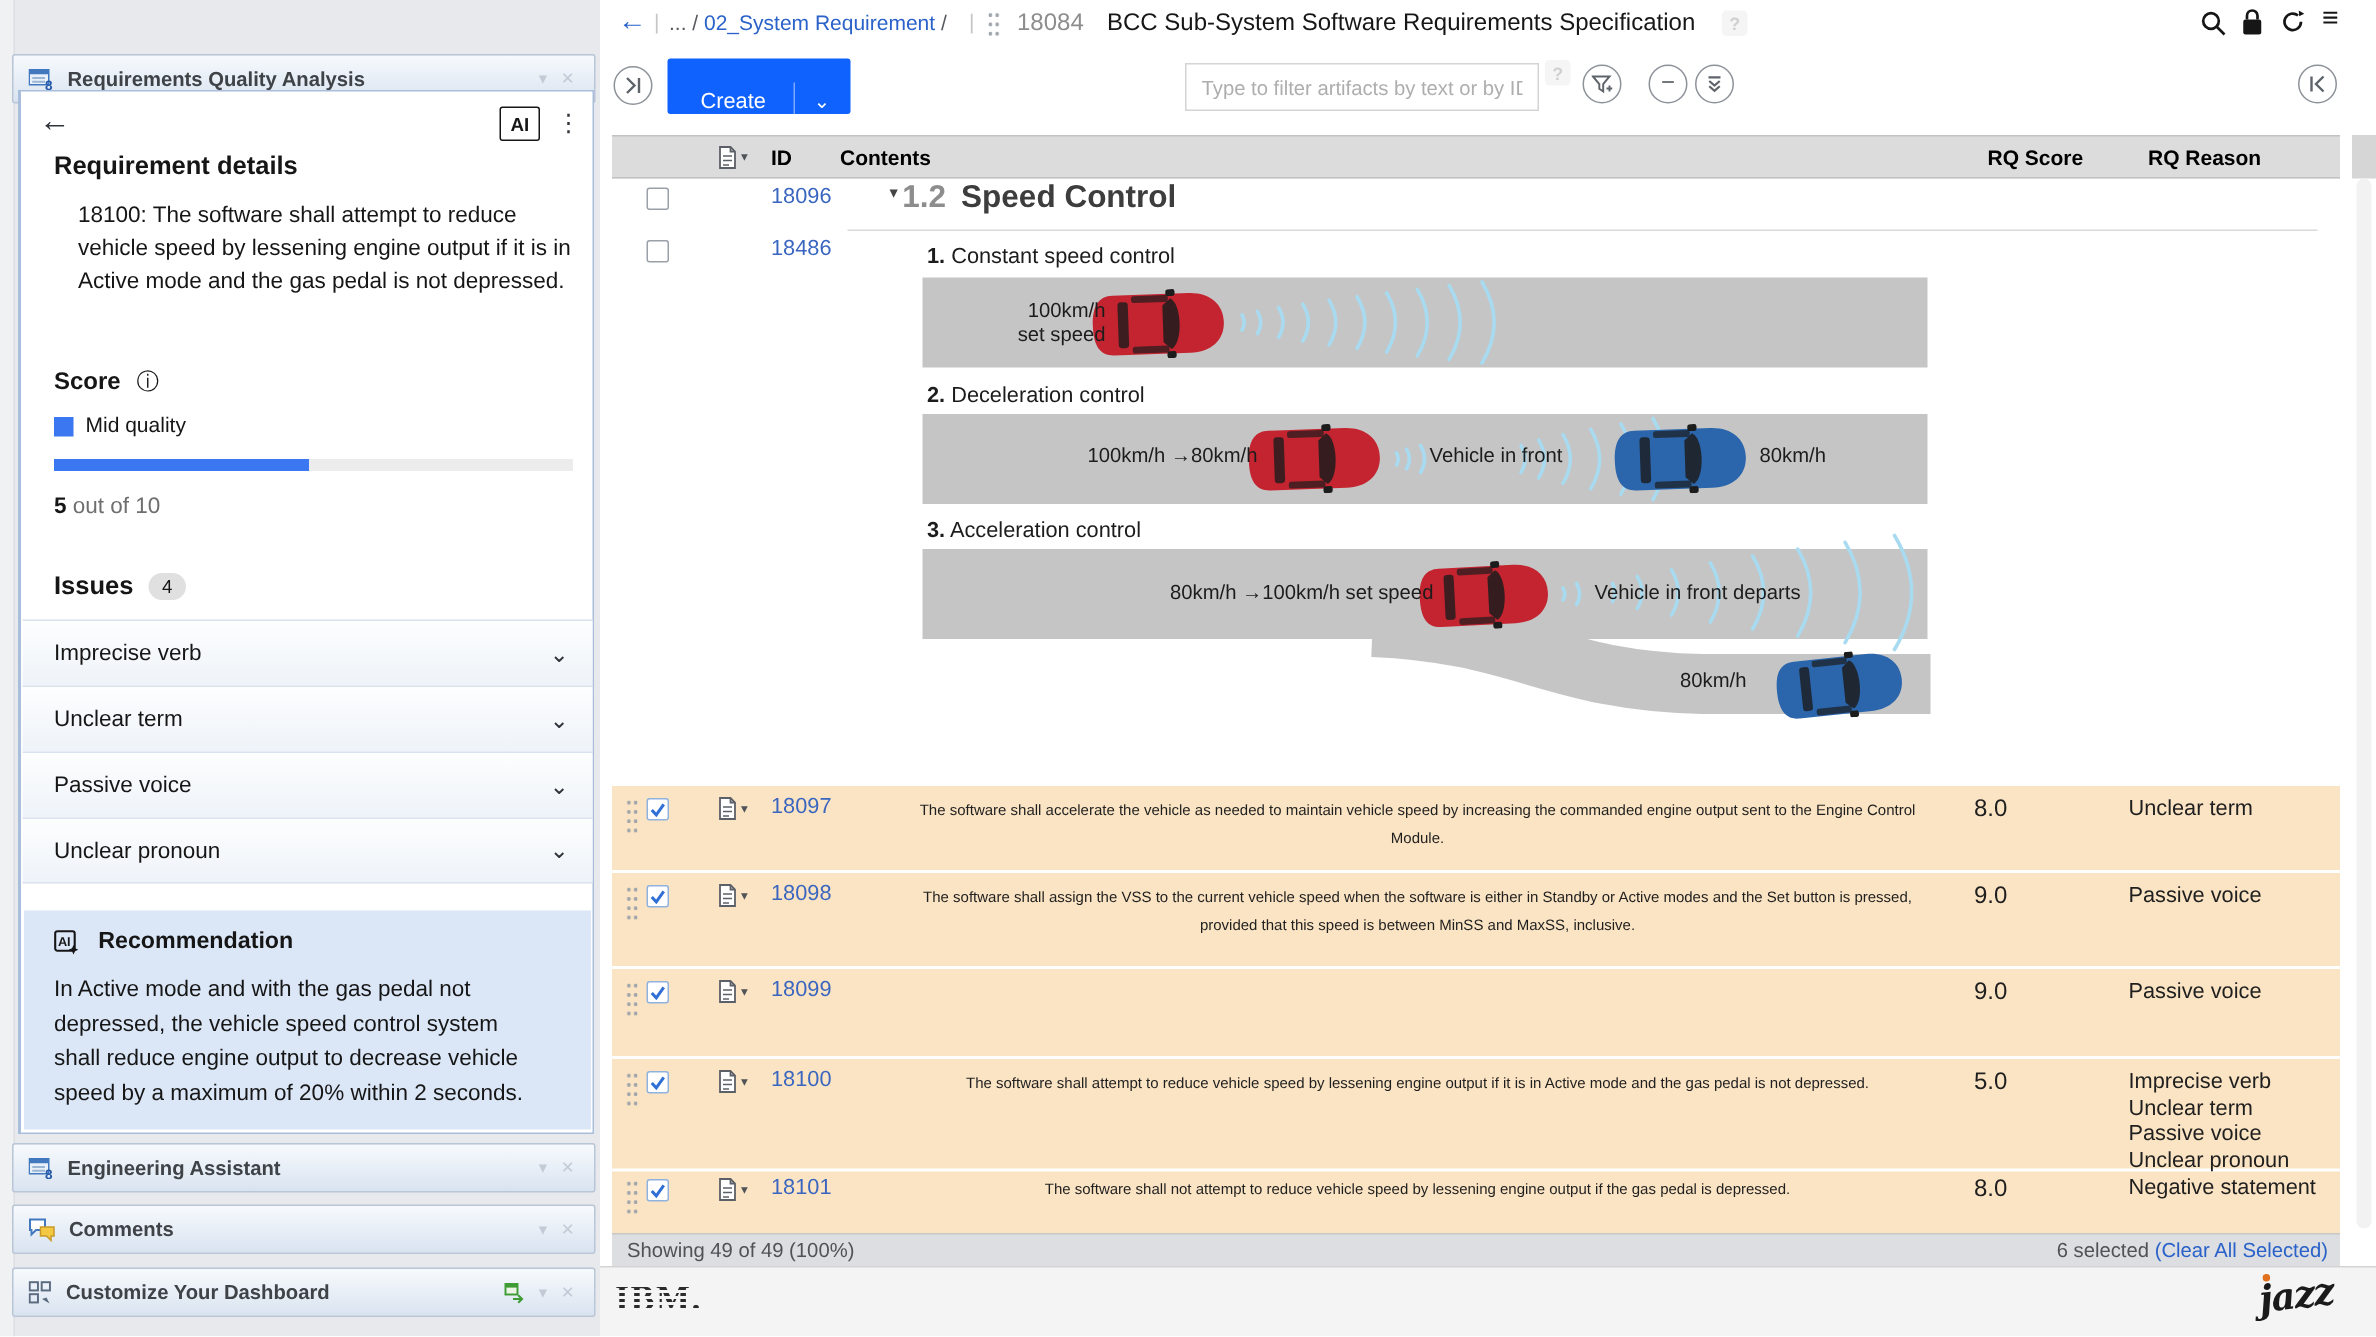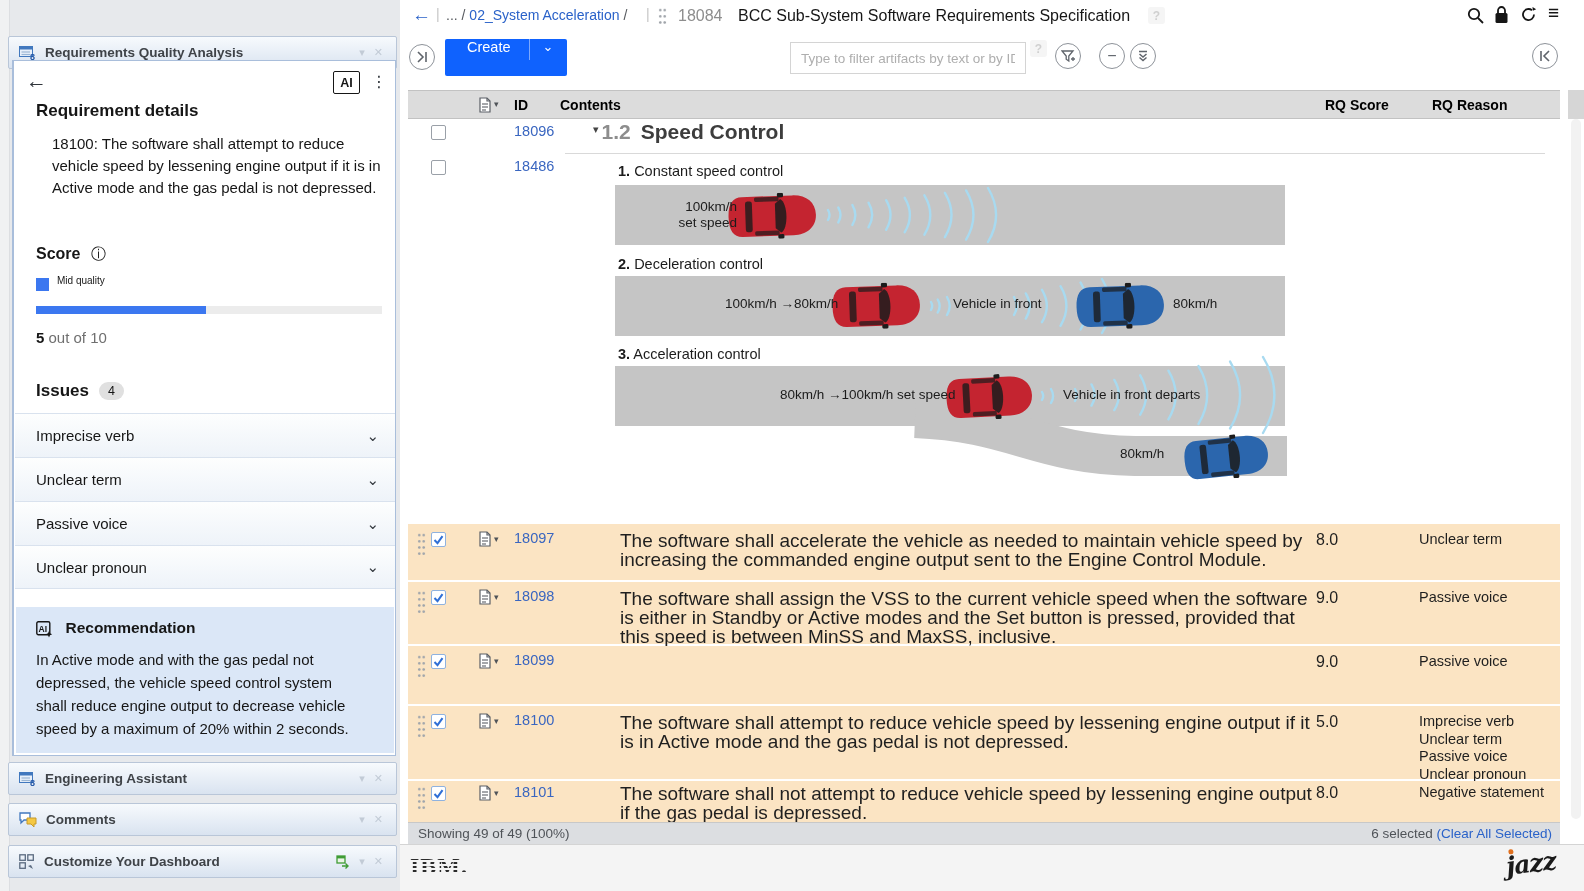--- a/index.html
+++ b/index.html
@@ -18,21 +18,21 @@
   .pbar b{font-size:13.5px;color:#3f4348;}
   .ghost{margin-left:auto;font-size:11px;color:#c2cbd6;letter-spacing:3px;}
   .rqa-body{position:absolute;left:12px;top:60px;width:384px;height:696px;background:#fff;
             border:1px solid #a9bedb;border-left:2px solid #a9bedb;box-sizing:border-box;}
   .ai-box{position:absolute;left:319px;top:10px;width:25px;height:21px;border:1.6px solid #161616;border-radius:2px;
           display:flex;align-items:center;justify-content:center;font-size:12.5px;font-weight:bold;}
   .h-req{position:absolute;left:22px;top:40px;font-size:17px;font-weight:bold;}
   .p-req{position:absolute;left:22px;top:72px;width:336px;font-size:15px;line-height:22px;margin-left:16px;}
   .h-score{position:absolute;left:22px;top:184px;font-size:16px;font-weight:bold;}
   .legend-sq{position:absolute;left:22px;top:217px;width:13px;height:13px;background:#3b77f0;}
-  .legend-tx{position:absolute;left:43px;top:214px;font-size:10px;}
+  .legend-tx{position:absolute;left:43px;top:214px;font-size:14px;}
   .bar-track{position:absolute;left:22px;top:245px;width:346px;height:8px;background:#ececec;}
   .bar-fill{height:8px;background:#3b77f0;width:49%;}
   .score-line{position:absolute;left:22px;top:268px;font-size:15px;color:#6f6f6f;}
   .score-line b{color:#161616;}
   .h-issues{position:absolute;left:22px;top:320px;font-size:17px;font-weight:bold;}
   .badge{position:absolute;left:85px;top:321px;min-width:25px;height:18px;background:#e0e0e0;border-radius:9px;
          display:flex;align-items:center;justify-content:center;font-size:12.5px;}
   .acc{position:absolute;left:1px;width:380px;height:44px;box-sizing:border-box;border-top:1px solid #d9e2ee;
        background:linear-gradient(#fdfefe,#eef3f9);display:flex;align-items:center;padding:0 16px 0 21px;}
   .acc span{font-size:15px;}
@@ -45,21 +45,21 @@
   .topbar{position:absolute;left:0;top:0;width:1184px;height:32px;font-size:14px;}
   .link{color:#2a62c9;}
   .tb-title{font-size:16px;color:#161616;}
   .tb-id{font-size:16px;color:#8d8d8d;}
   .divider{color:#c6c6c6;}
   .help-badge{display:inline-flex;width:17px;height:17px;border-radius:3px;background:#ededed;color:#ababab;
               align-items:center;justify-content:center;font-size:12px;font-weight:bold;}
   .cbtn{position:absolute;width:26px;height:26px;border:1px solid #8d9299;border-radius:50%;box-sizing:border-box;
         display:flex;align-items:center;justify-content:center;color:#5f646b;background:#fff;}
   .create{position:absolute;left:45px;top:39px;width:122px;height:37px;background:#0f62fe;color:#fff;border-radius:2px;
-          display:flex;align-items:flex-start;font-size:14.5px;}
+          display:flex;align-items:flex-end;font-size:14.5px;}
   .create .lbl{margin-left:22px;}
   .create .sep{margin-left:18px;width:1px;height:21px;background:rgba(255,255,255,.45);}
   .create .chev{margin-left:13px;font-size:13px;}
   .viewbtn{position:absolute;left:178px;top:42px;height:32px;background:#f4f4f4;border:1px solid #cfcfcf;
            display:flex;align-items:center;gap:7px;padding:0 12px;font-size:13.5px;color:#262626;}
   .filter{position:absolute;left:390px;top:42px;width:236px;height:32px;border:1px solid #d4d4d4;box-sizing:border-box;
           font-size:13.5px;color:#161616;padding:0 10px;font-family:"Liberation Sans",sans-serif;background:#fff;}
   .filter::placeholder{color:#aeaeae;}
   
   .thead{position:absolute;left:8px;top:90px;width:1152px;height:29px;background:#dcdcdc;
@@ -80,21 +80,21 @@
   .docicon{position:absolute;}
   
   .figure{position:absolute;left:215px;top:163px;width:676px;height:322px;font-size:13.5px;color:#1c1c1c;}
   .figcap{position:absolute;font-size:14.5px;color:#1c1c1c;}
   .band{position:absolute;left:0;width:670px;height:60px;background:#c5c5c5;}
   .flabel{position:absolute;z-index:3;}
   .car{position:absolute;z-index:2;}
   .waves{position:absolute;overflow:visible;z-index:1;}
   
   .selrow{position:absolute;left:8px;width:1152px;background:#fbe4c3;}
-  .rowtext{position:absolute;left:212px;width:700px;font-size:19px;line-height:19px;color:#1f1f1f;}
+  .rowtext{position:absolute;left:187px;width:700px;font-size:10px;line-height:19px;color:#1f1f1f;text-align:center;}
   .score{position:absolute;left:908px;font-size:16px;color:#1f1f1f;}
   .reason{position:absolute;left:1011px;font-size:14.5px;line-height:17.5px;color:#1f1f1f;}
   .statusbar{position:absolute;left:8px;top:822px;width:1152px;height:22px;background:#dcdee1;border-top:1px solid #c8c8c8;
              box-sizing:border-box;font-size:13.5px;color:#4f5358;}
   .footer{position:absolute;left:0;top:844px;width:1184px;height:47px;background:#f4f4f4;border-top:1px solid #d4d4d4;box-sizing:border-box;}
   .ibm{position:absolute;left:10px;top:8px;font-family:"Liberation Serif",serif;font-weight:bold;font-size:24px;letter-spacing:1px;
        background:repeating-linear-gradient(0deg,#2b2b2b 0 2px,transparent 2px 4px);
        -webkit-background-clip:text;background-clip:text;color:transparent;}
   .jazz{position:absolute;right:28px;top:4px;font-family:"DejaVu Serif",serif;font-style:italic;font-weight:bold;
         font-size:25px;transform:rotate(-7deg);color:#1a1a1a;letter-spacing:-1px;}
@@ -225,21 +225,21 @@
     </div>
   </div>
 
   <div id="main">
 
     <div class="topbar">
       <span class="abs link" style="left:12px;top:4px;font-size:19px">←</span>
       <span class="abs divider" style="left:36px;top:6px">|</span>
       <span class="abs" style="left:46px;top:7px;color:#56595e">
         <span>... /</span>
-        <a class="link" style="text-decoration:none">02_System Acceleration</a>
+        <a class="link" style="text-decoration:none">02_System Requirement</a>
         <span>/</span>
       </span>
       <span class="abs divider" style="left:246px;top:6px">|</span>
       <span class="abs dots" style="left:258px;top:7px;height:18px"></span>
       <span class="abs tb-id" style="left:278px;top:7px">18084</span>
       <span class="abs tb-title" style="left:338px;top:7px">BCC Sub-System Software Requirements Specification</span>
       <span class="abs help-badge" style="left:748px;top:7px;opacity:.55">?</span>
       <svg class="abs" style="left:1067px;top:7px" width="17" height="17" viewBox="0 0 17 17">
         <circle cx="7" cy="7" r="5.2" fill="none" stroke="#161616" stroke-width="1.8"></circle>
         <line x1="11" y1="11" x2="16" y2="16" stroke="#161616" stroke-width="1.8"></line>

